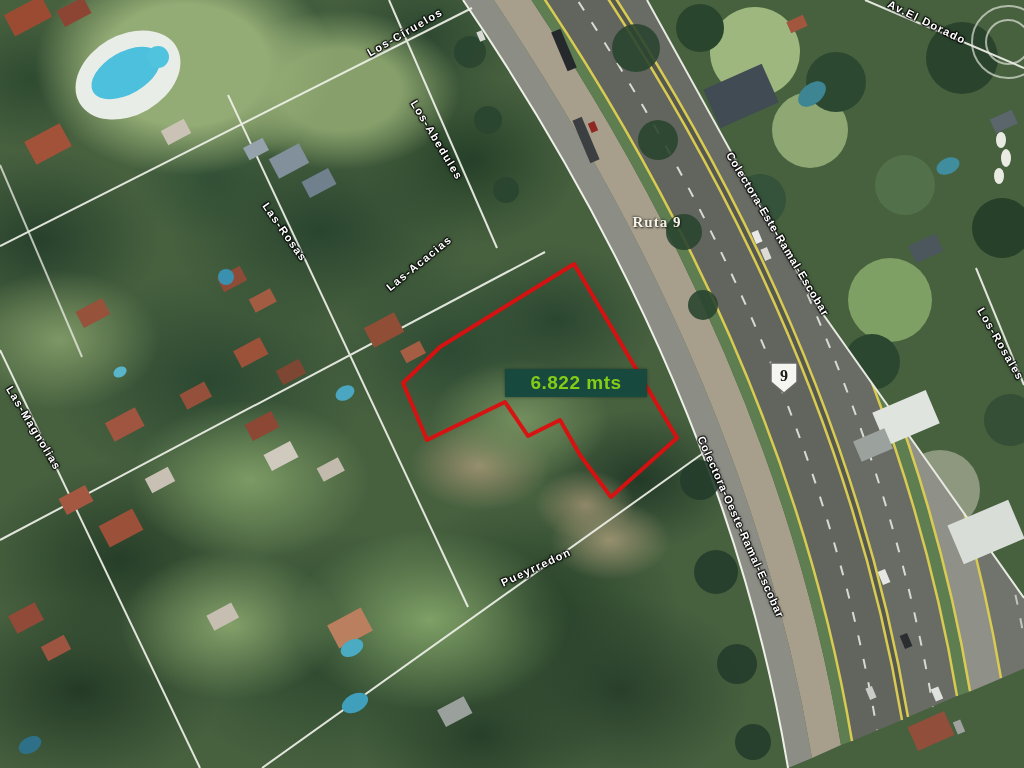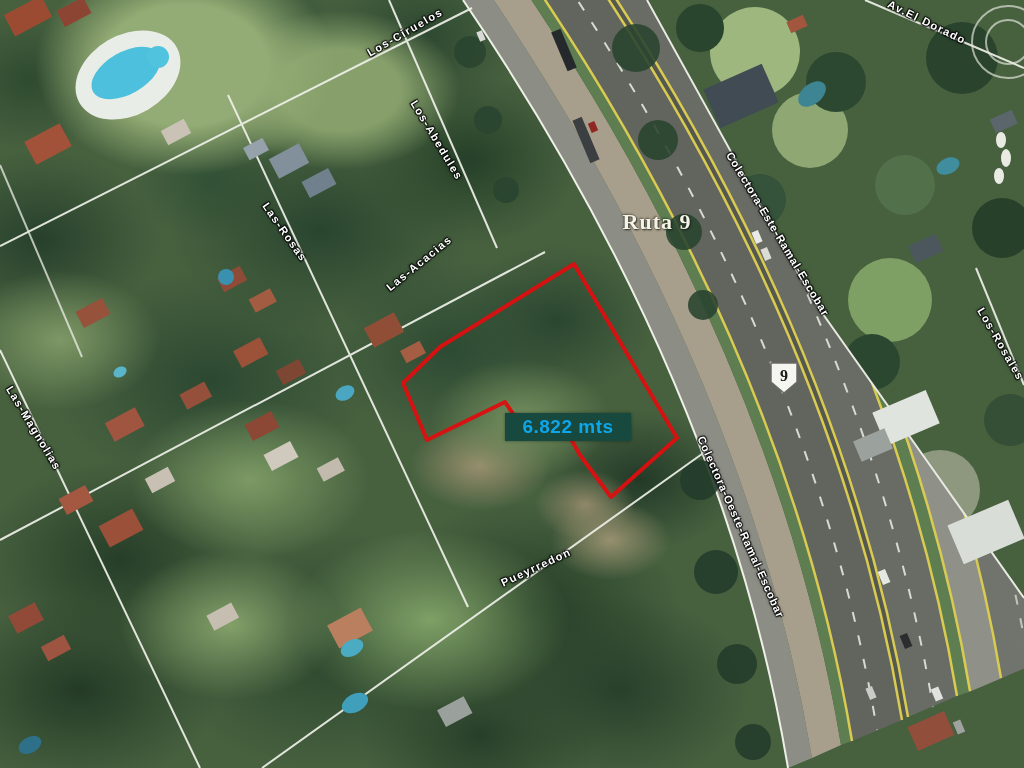--- a/index.html
+++ b/index.html
@@ -38,29 +38,28 @@
   }
   .overlay{position:absolute;left:0;top:0;}
   .street-label{
     position:absolute;color:#fff;font-size:11px;font-weight:bold;letter-spacing:1.5px;
     white-space:nowrap;
     text-shadow:-1px -1px 1px rgba(0,0,0,.8), 1px -1px 1px rgba(0,0,0,.8),
                 -1px 1px 1px rgba(0,0,0,.8), 1px 1px 1px rgba(0,0,0,.8), 0 0 4px rgba(0,0,0,.55);
   }
   .highway-label{
     position:absolute;left:657px;top:222px;transform:translate(-50%,-50%);
-    font-family:"Liberation Serif", serif;font-size:22px;font-weight:bold;color:#f5f2e6;
+    font-family:"Liberation Serif", serif;font-size:15px;font-weight:bold;color:#f5f2e6;
     letter-spacing:1px;text-shadow:1px 1px 2px rgba(20,25,20,.9), -1px -1px 2px rgba(20,25,20,.5);
   }
   .area-box{
-    position:absolute;left:505px;top:369px;width:126px;height:28px;background:#17493f;
+    position:absolute;left:505px;top:369px;width:142px;height:28px;background:#17493f;
     display:flex;align-items:center;justify-content:center;
-    color:#0ea5e9;font-size:19px;font-weight:bold;letter-spacing:.5px;
+    color:#84cc16;font-size:19px;font-weight:bold;letter-spacing:.5px;
     box-shadow:0 0 3px rgba(0,0,0,.4);
-    margin-top:44px;
   }
   .shield{position:absolute;left:769px;top:361px;}
 </style>
 </head>
 <body>
 
 <div class="map">
 
   <svg class="overlay" width="1024" height="768" viewBox="0 0 1024 768">
     <defs>

